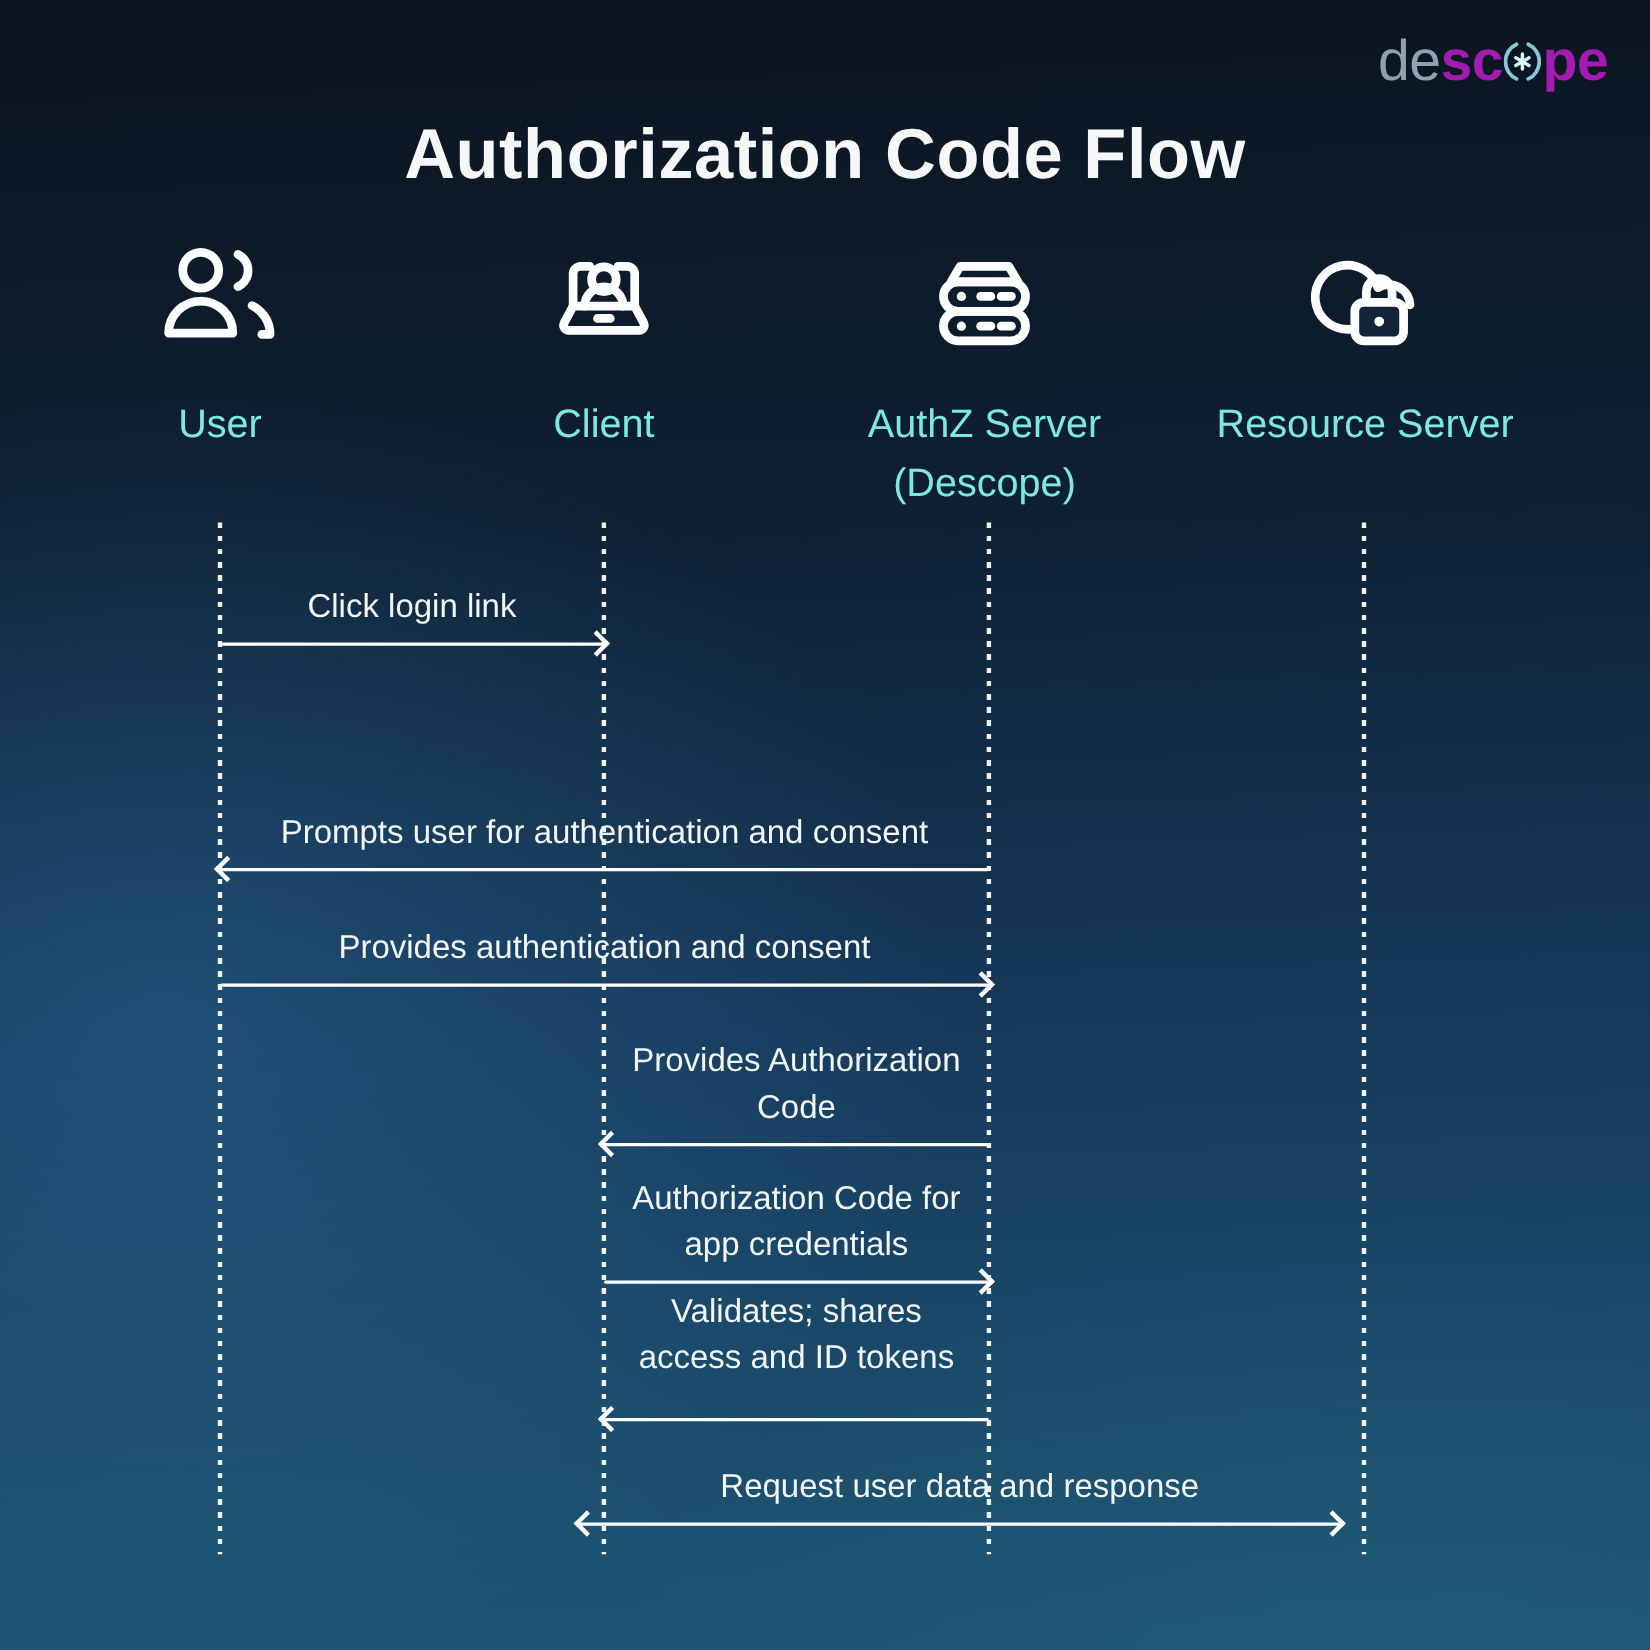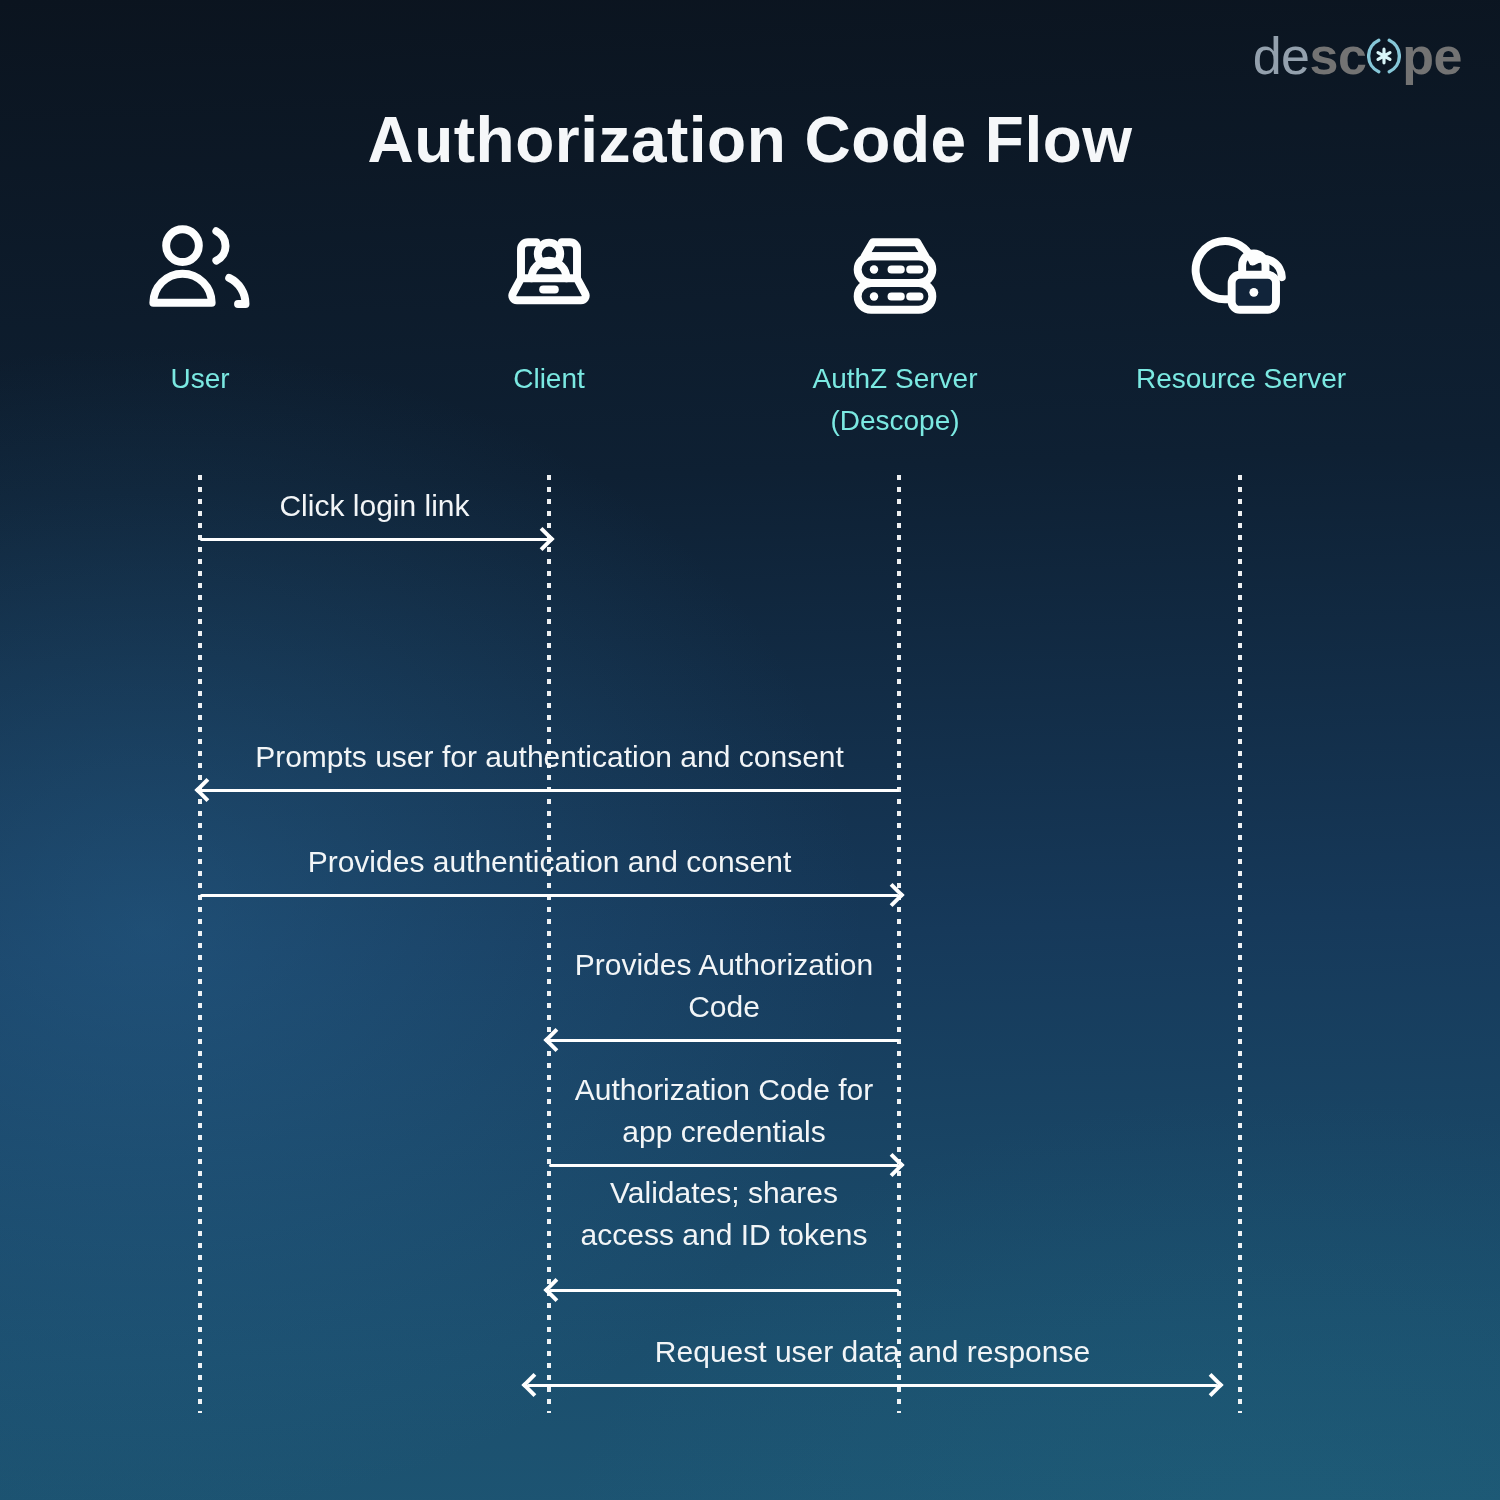--- a/index.html
+++ b/index.html
@@ -10,32 +10,32 @@
       radial-gradient(1100px 900px at 10% 62%, rgba(47,116,165,0.38), rgba(47,116,165,0) 65%),
       radial-gradient(1200px 800px at 85% 105%, rgba(32,108,130,0.30), rgba(32,108,130,0) 60%),
       linear-gradient(178deg, #0b141f 0%, #0e2033 32%, #16395a 62%, #1b4e6d 88%, #1d5573 100%);
   }
   .stage{position:absolute;inset:0;}
 
   
   .logo{position:absolute;top:30px;right:38px;display:flex;align-items:center;
         font-size:52px;letter-spacing:-0.5px;line-height:1;}
   .logo .lt{color:#93a0ad;font-weight:400;}
-  .logo .bd{color:#737373;font-weight:700;}
+  .logo .bd{color:#a21caf;font-weight:700;}
   .logo svg{margin:0 1px;display:block;}
 
   
   .title{position:absolute;top:103px;left:0;width:100%;text-align:center;
          color:#f5f7f9;font-size:64px;font-weight:700;letter-spacing:0.5px;}
 
   
   .actor{position:absolute;top:220px;display:flex;flex-direction:column;
          align-items:center;gap:26px;}
   .actor .icon{width:112px;height:112px;display:flex;align-items:center;justify-content:center;}
-  .actor .alabel{color:#7be9e2;font-size:28px;font-weight:500;text-align:center;line-height:1.5;}
+  .actor .alabel{color:#7be9e2;font-size:36px;font-weight:500;text-align:center;line-height:1.5;}
   .icon svg{width:112px;height:112px;stroke:#fdfefe;fill:none;
             stroke-linecap:round;stroke-linejoin:round;}
 
   
   .lifeline{position:absolute;top:475px;height:938px;width:4px;opacity:.93;
     background-image:repeating-linear-gradient(to bottom,#ffffff 0 5px,transparent 5px 12px);}
 
   
   .msg{position:absolute;display:flex;flex-direction:column;justify-content:flex-end;
        align-items:center;}
@@ -118,21 +118,21 @@
       </svg>
     </div>
     <div class="alabel">Resource Server</div>
   </div>
 
   <div class="lifeline" style="left:198px;"></div>
   <div class="lifeline" style="left:547px;"></div>
   <div class="lifeline" style="left:897px;"></div>
   <div class="lifeline" style="left:1238px;"></div>
 
-  <div class="msg" style="left:200px;top:471px;width:349px;height:70px;">
+  <div class="msg" style="left:200px;top:517px;width:349px;height:70px;">
     <div class="msg-label">Click login link</div>
     <div class="msg-arrow">
         <span class="head r"></span>
       </div>
   </div>
 
 
   <div class="msg" style="left:200px;top:722px;width:699px;height:70px;">
     <div class="msg-label">Prompts user for authentication and consent</div>
     <div class="msg-arrow">

